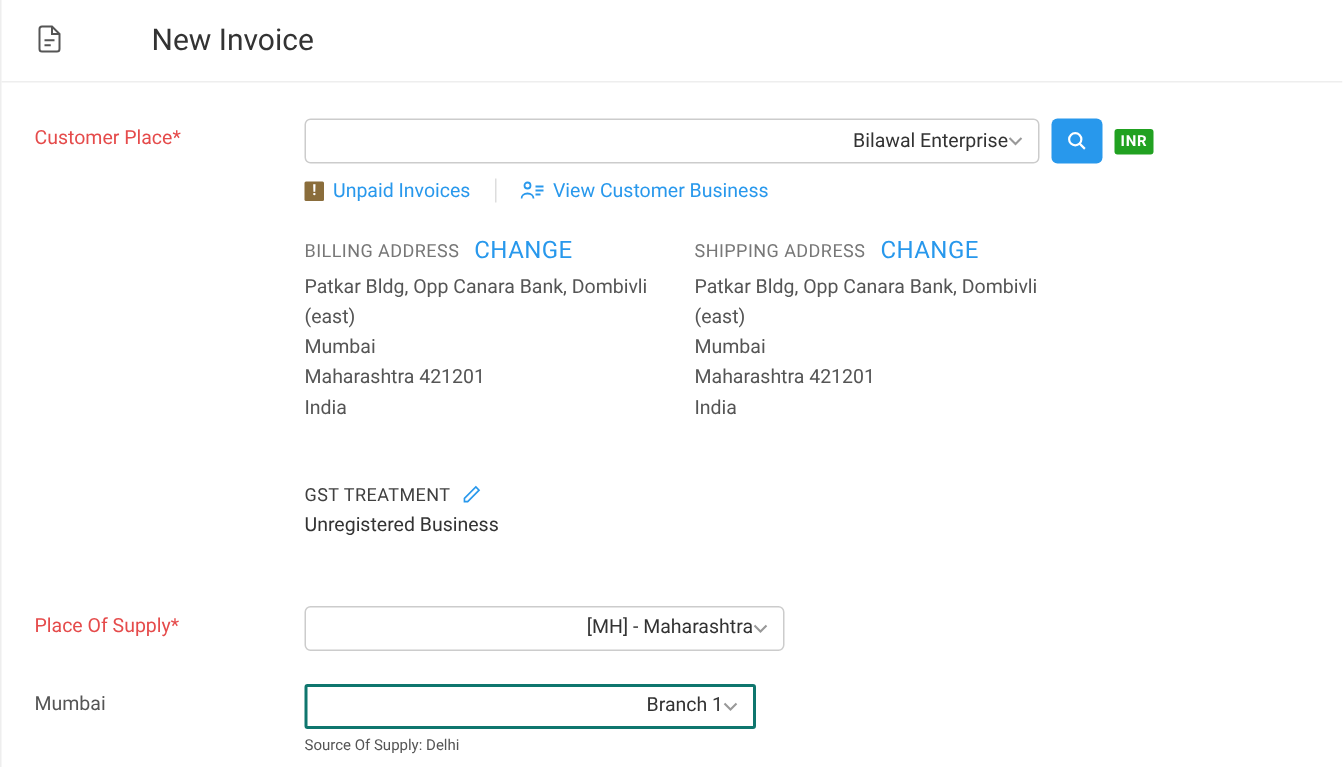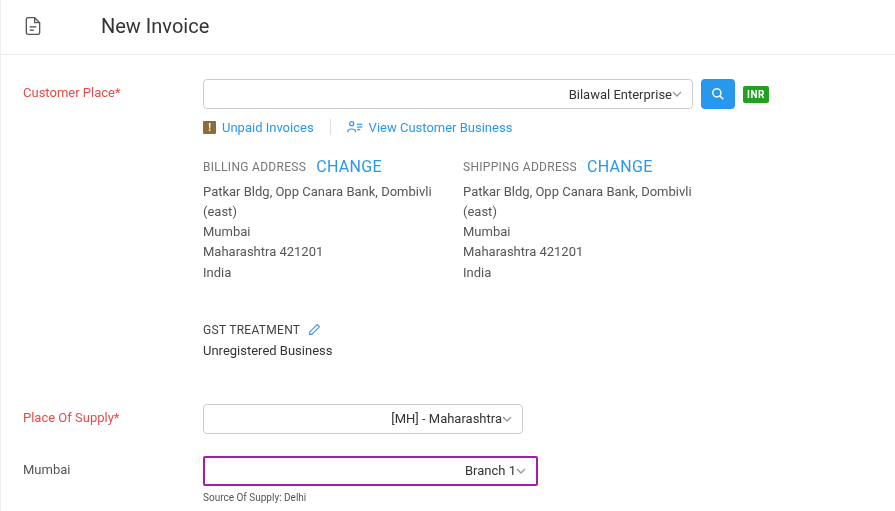--- a/index.html
+++ b/index.html
@@ -11,21 +11,21 @@
     .form-area { padding: 24px 22px; }
     .form-row { display: flex; margin-bottom: 8px; align-items: flex-start; }
     .label-col { width: 180px; flex-shrink: 0; padding-top: 6px; font-size: 13px; }
     .label-red { color: #e54b4b; }
     .label-dark { color: #555; }
     .field-col { flex: 1; }
     .select-wrap { display: flex; align-items: center; gap: 8px; }
     .select-box { position: relative; display: flex; align-items: center; justify-content: flex-end; height: 30px; padding: 0 10px; border: 1px solid #ccc; border-radius: 4px; background: #fff; cursor: pointer; font-size: 13px; color: #333; }
     .select-box.customer { width: 490px; }
     .select-box.place { width: 320px; }
-    .select-box.branch { width: 335px; border: 2px solid #a21caf; border-radius: 2px; }
+    .select-box.branch { width: 301px; border: 2px solid #0f766e; border-radius: 2px; }
     .search-btn { width: 34px; height: 30px; background: #2898ec; border: none; border-radius: 4px; display: flex; align-items: center; justify-content: center; cursor: pointer; }
     .search-btn svg { width: 14px; height: 14px; stroke: #fff; }
     .currency-badge { background: #21a121; color: #fff; font-size: 10px; font-weight: bold; padding: 3px 4px; border-radius: 2px; letter-spacing: 0.5px; }
     .link-row { display: flex; align-items: center; gap: 0; margin-top: 10px; margin-bottom: 22px; }
     .link-item { display: flex; align-items: center; gap: 6px; font-size: 13px; cursor: pointer; }
     .link-text { color: #2898ec; }
     .warn-icon { width: 13px; height: 13px; background: #8a6d3b; display: inline-flex; align-items: center; justify-content: center; color: #fff; font-size: 10px; font-weight: bold; border-radius: 1px; }
     .divider-v { width: 1px; height: 16px; background: #ddd; margin: 0 16px; }
     .user-icon { color: #2898ec; }
     .addr-grid { display: flex; gap: 0; margin-bottom: 40px; }

